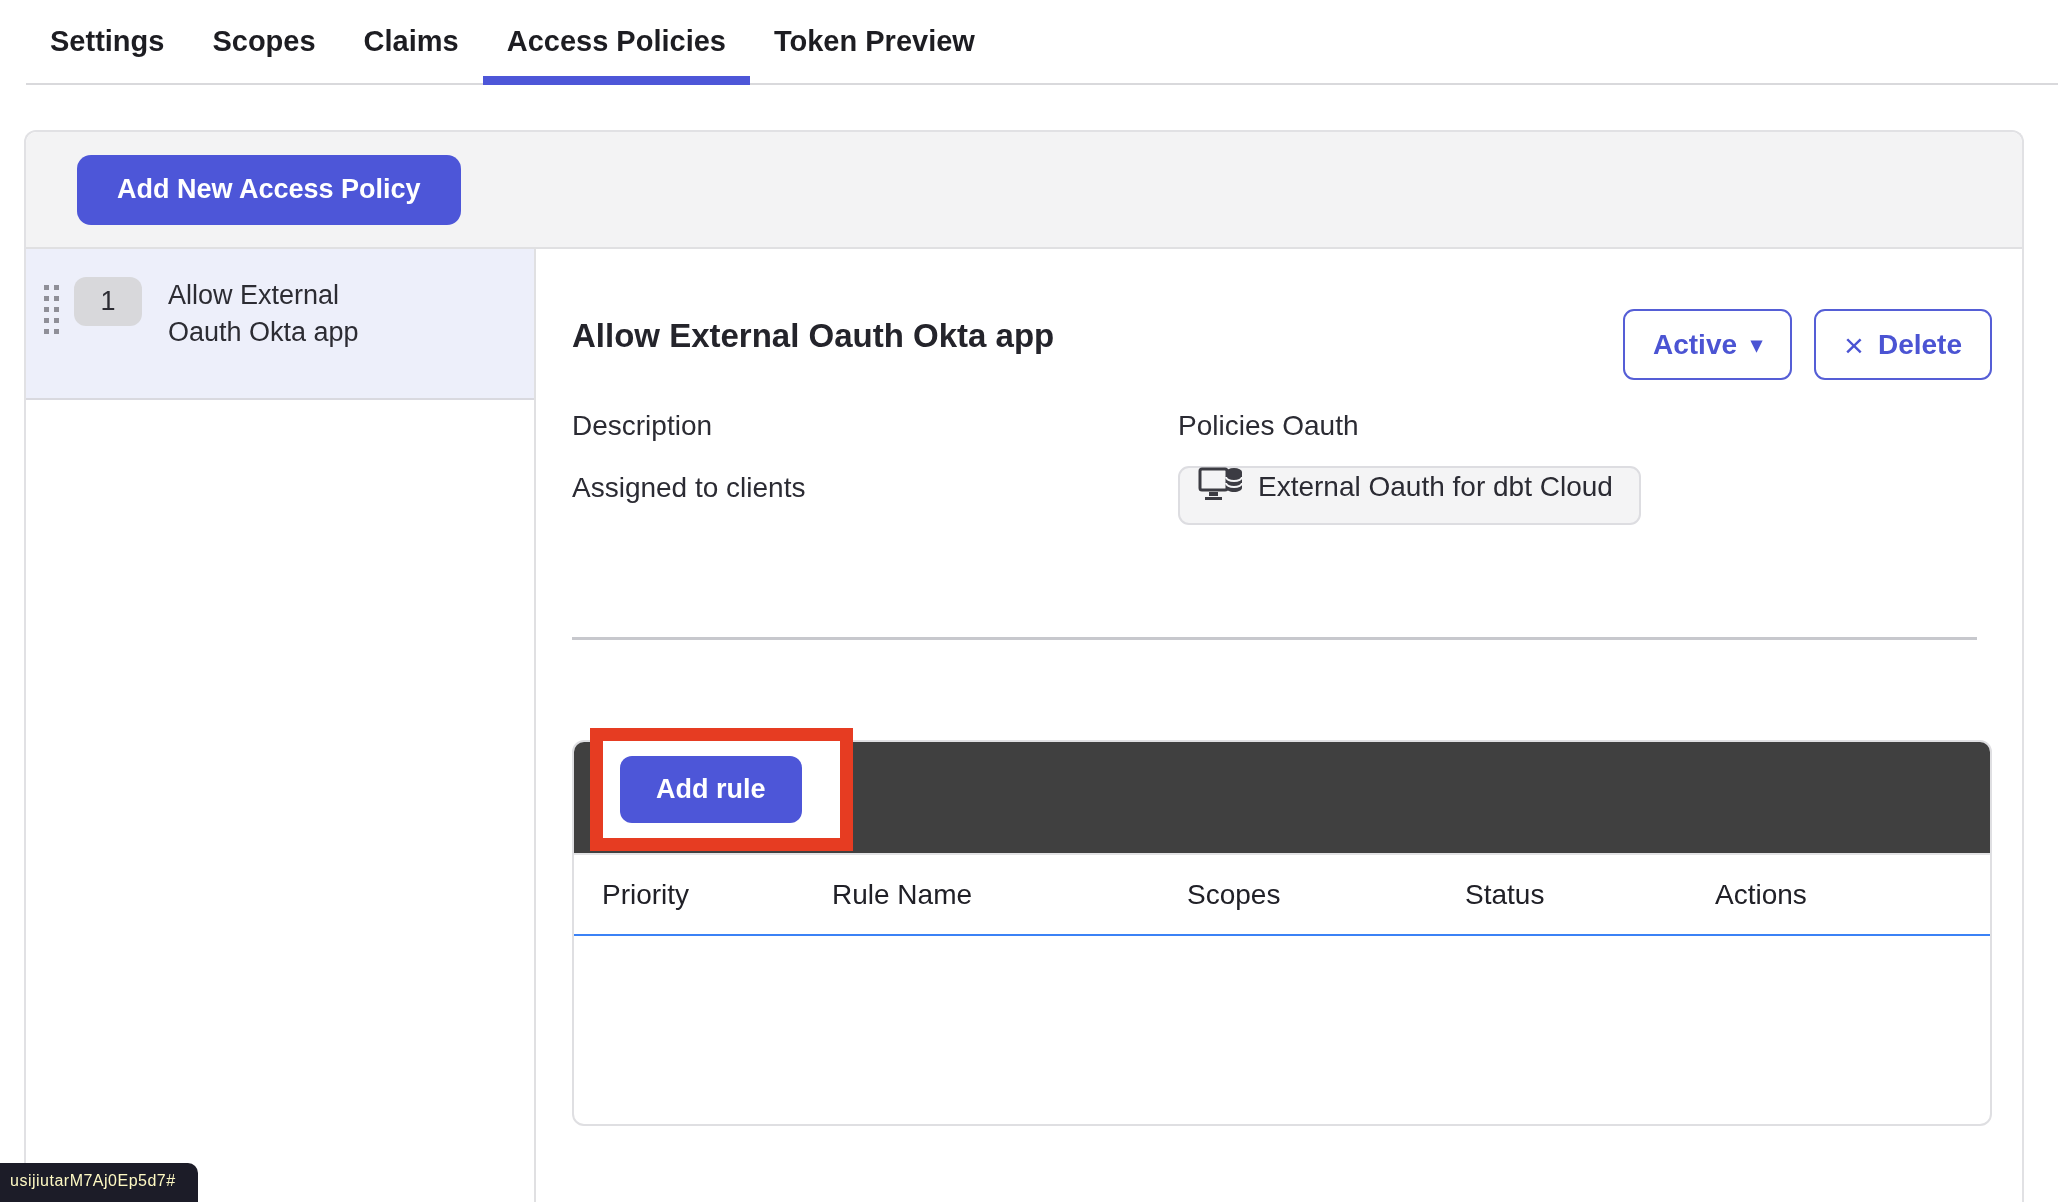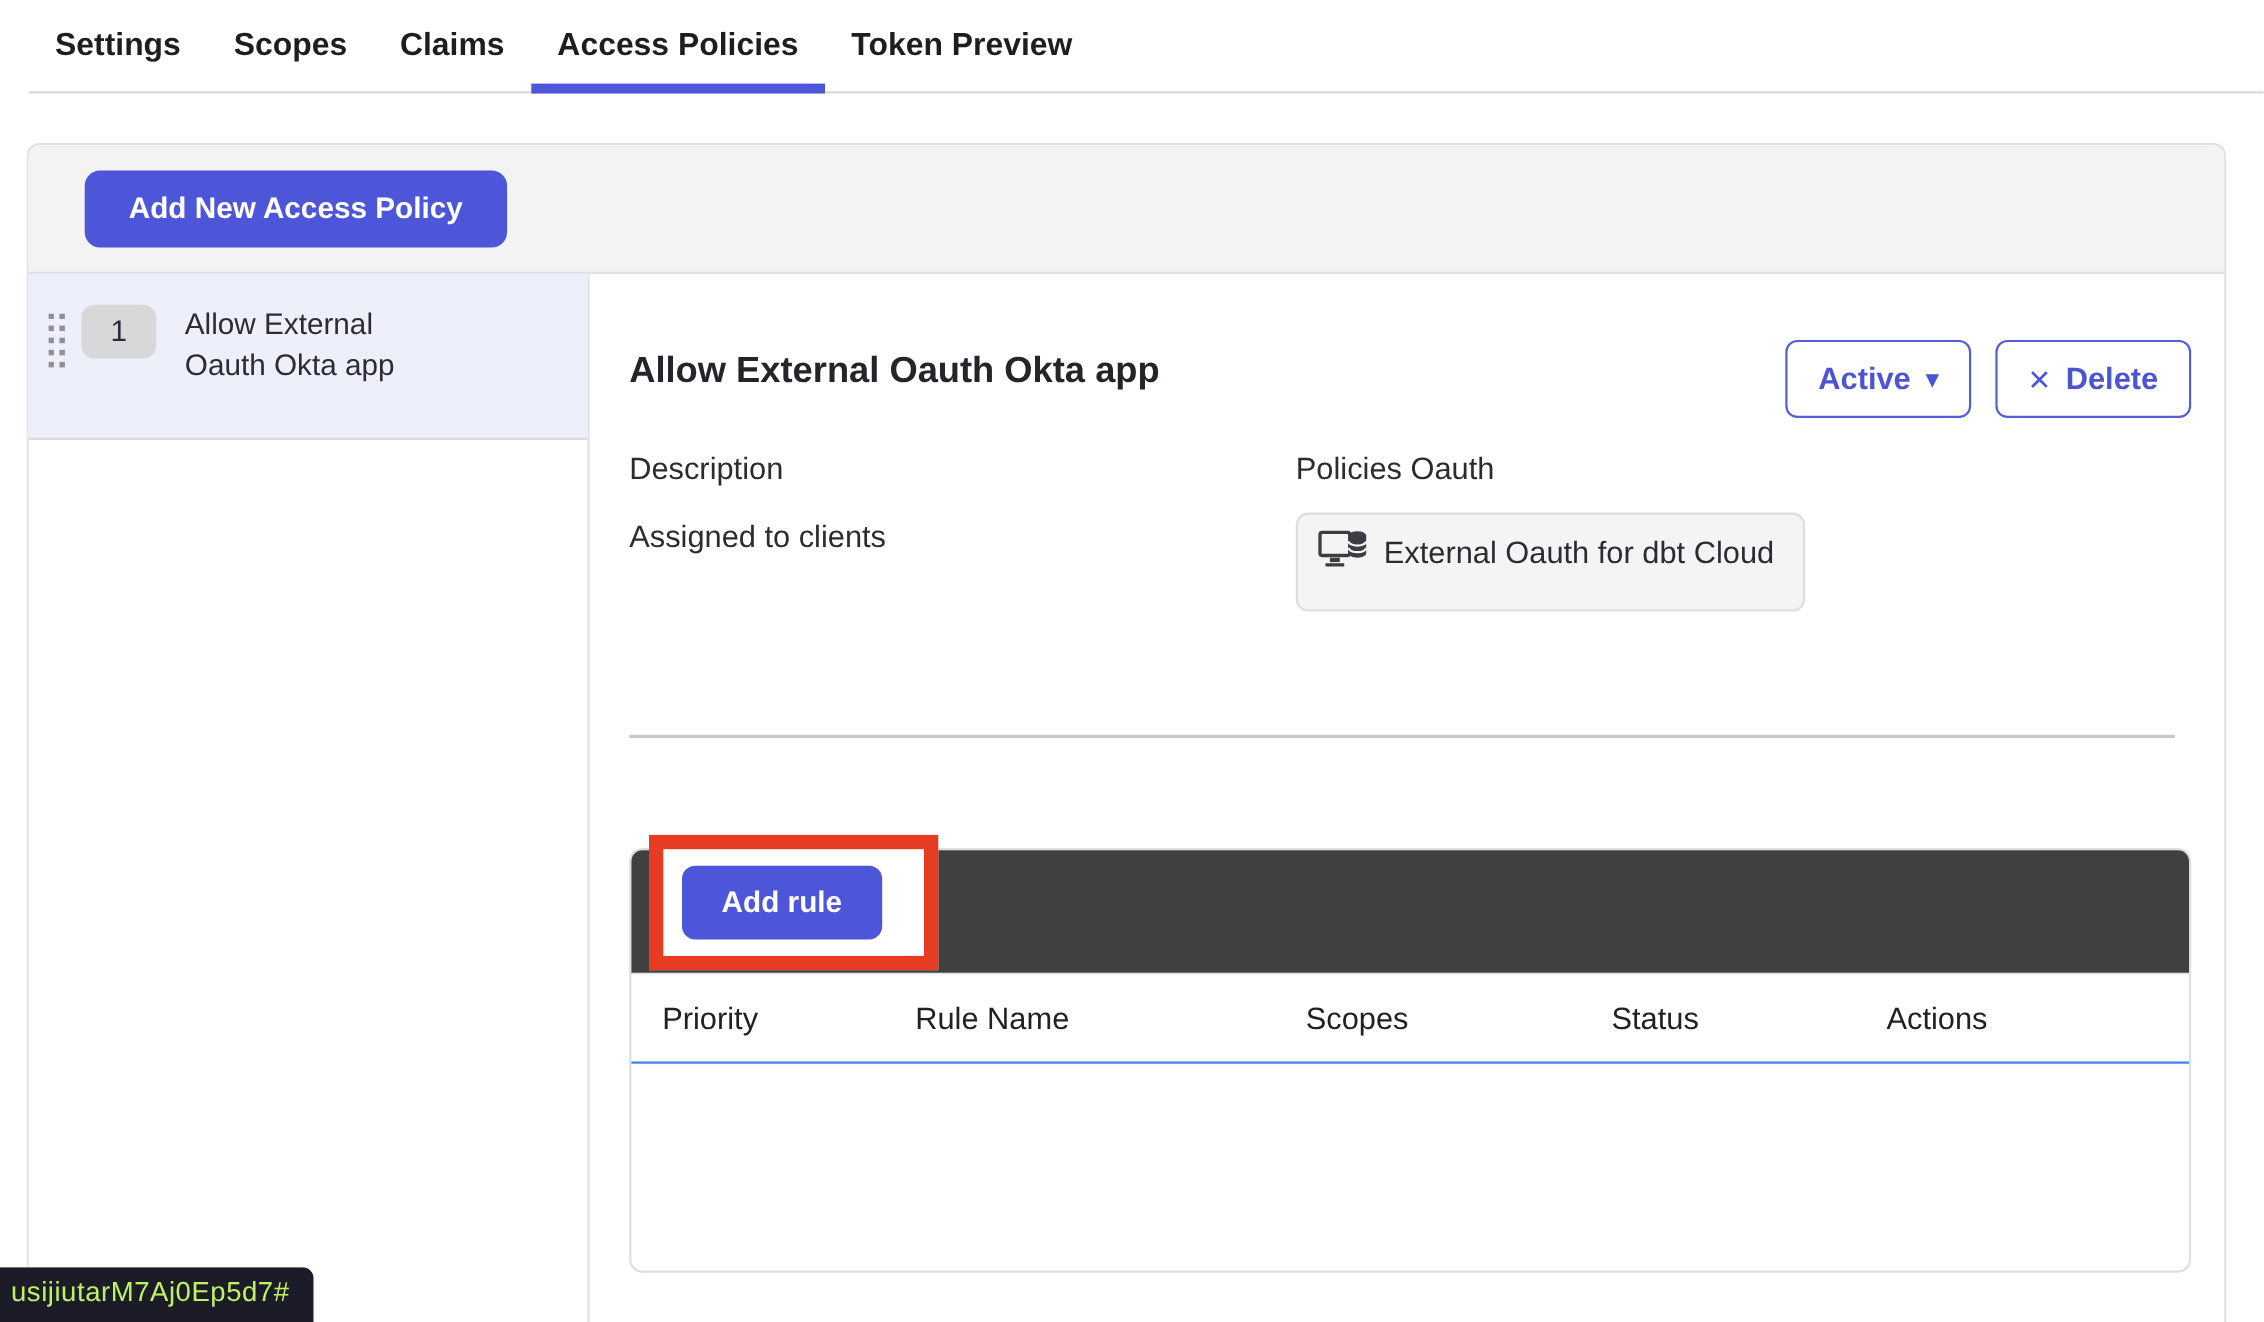--- a/index.html
+++ b/index.html
@@ -46,21 +46,21 @@
                  background:#ffffff; border:2.5px solid #555ed6; border-radius:11px;
                  color:#4b54d3; font-size:28px; font-weight:700; cursor:pointer;
                  font-family:"Liberation Sans", sans-serif; }
   .caret { font-size:22px; }
   .x-glyph { font-size:34px; font-weight:400; line-height:1; }
 
   .fields { margin-top:24px; display:grid; grid-template-columns:606px 1fr; row-gap:24px;
             align-items:start; }
   .field-label { font-size:28px; color:#2b2b33; padding-top:6px; }
   .field-value { font-size:28px; color:#2b2b33; padding-top:6px; }
-  .client-chip { display:inline-flex; align-items:center; gap:14px; height:90px;
+  .client-chip { display:inline-flex; align-items:center; gap:14px; height:59px;
                  background:#f4f4f5; border:2px solid #dddde1; border-radius:11px;
                  padding:0 26px 17px 18px; font-size:28px; color:#2b2b33; }
 
   .hr-divider { height:3px; background:#c7c8cd; margin:112px 0 0 0; width:1405px; border:none; }
 
   
   .rules-card { margin-top:100px; width:1420px; height:386px; border:2px solid #dfdfe2;
                 border-radius:12px; overflow:visible; position:relative; background:#ffffff; }
   .rules-header { height:113px; background:#404040; border-bottom:2px solid #e3e3e5;
                   border-radius:10px 10px 0 0; position:relative; }
@@ -69,22 +69,22 @@
   .btn-add-rule { background:#4d56d8; color:#ffffff; border:none; border-radius:12px;
                   height:67px; padding:0 36px; font-size:27px; font-weight:700; cursor:pointer;
                   font-family:"Liberation Sans", sans-serif; }
   .rules-thead { display:flex; height:81px; align-items:center; border-bottom:2px solid #3b82f6;
                  font-size:28px; font-weight:400; color:#202027; padding-left:28px; }
   .col-priority { width:230px; } .col-rulename { width:355px; } .col-scopes { width:278px; }
   .col-status { width:250px; } .col-actions { flex:1; }
   .rules-body { height:186px; }
 
   
-  .url-tooltip { position:fixed; left:0; bottom:0; background:#1c1c28; color:#bef264;
-                 font-size:25px; padding:9px 22px 12px 10px; border-radius:0 10px 0 0;
+  .url-tooltip { position:fixed; left:0; bottom:0; background:#1c1c28; color:#fef9c3;
+                 font-size:16px; padding:9px 22px 12px 10px; border-radius:0 10px 0 0;
                  z-index:20; letter-spacing:0.5px; }
 </style>
 </head>
 <body>
 
 <nav class="tabs-bar">
   <div class="tab">Settings</div>
   <div class="tab">Scopes</div>
   <div class="tab">Claims</div>
   <div class="tab active">Access Policies</div>

